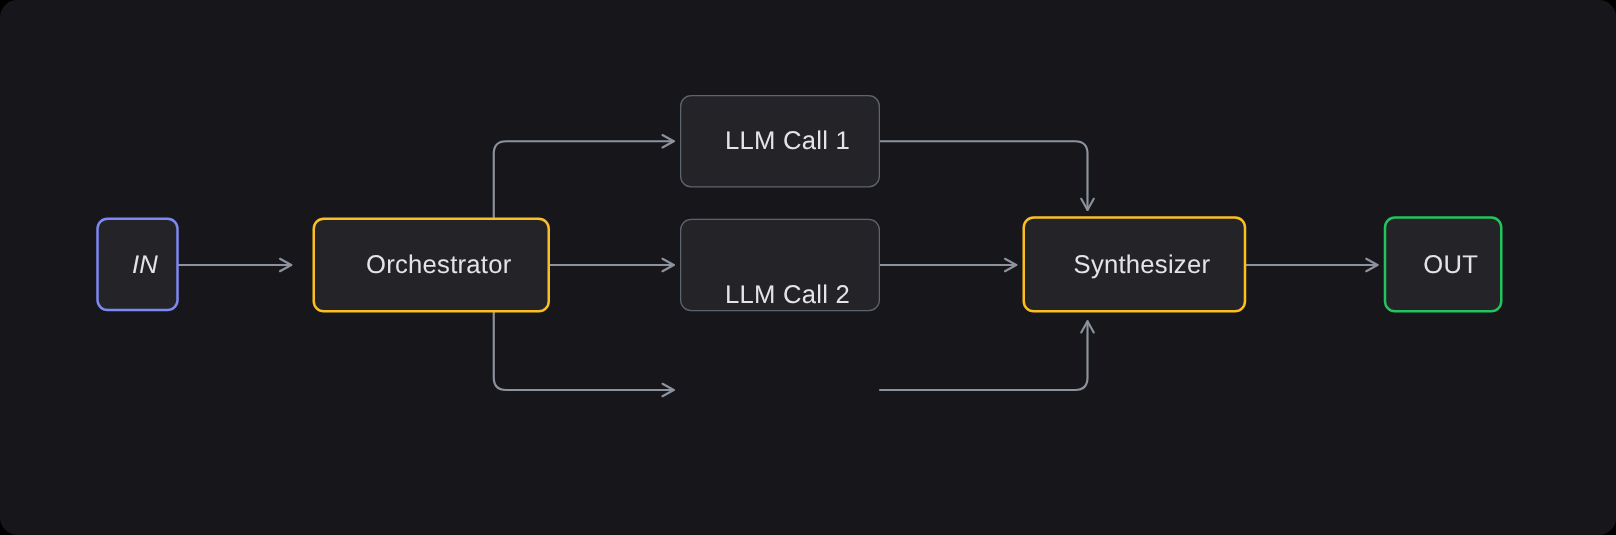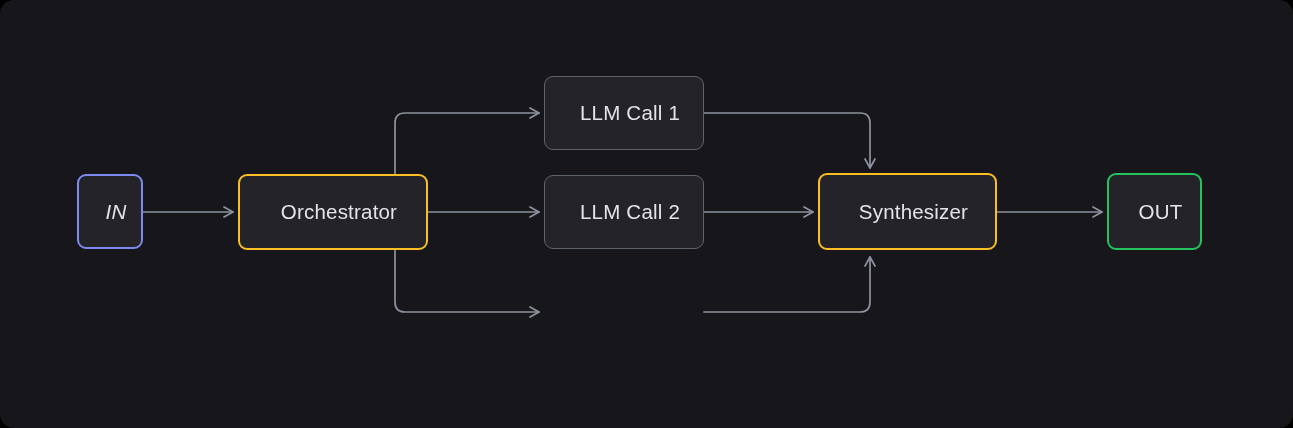--- a/index.html
+++ b/index.html
@@ -25,23 +25,23 @@
     border: 2px solid #5d6470;
     border-radius: 9px;
     color: #e4e4e8;
     font-size: 20.5px;
     letter-spacing: 0.2px;
     box-sizing: border-box;
     white-space: nowrap;
     padding-left: 12px;
   }
   .node-in          { left: 77px;   top: 174px; width: 66px;  height: 75px; border-color: #7d88f0; font-style: italic; }
-  .node-orchestrator{ left: 238px;  top: 174px; width: 190px; height: 76px; border-color: #fbbf24; }
+  .node-orchestrator{ left: 250px;  top: 174px; width: 190px; height: 76px; border-color: #fbbf24; }
   .node-llm1        { left: 544px;  top: 76px;  width: 160px; height: 74px; border-color: #5d6470; border-width: 1.5px; }
-  .node-llm2        { left: 544px;  top: 175px; width: 160px; height: 74px; border-color: #5d6470; border-width: 1.5px; }
+  .node-llm2        { left: 544px;  top: 175px; width: 160px; height: 74px; border-color: #5d6470; border-width: 1.5px; align-items: flex-end; }
   .node-llm3        { left: 544px;  top: 274px; width: 160px; height: 74px; border-color: #5d6470; border-width: 1.5px; }
   .node-synthesizer { left: 818px;  top: 173px; width: 179px; height: 77px; border-color: #fbbf24; }
   .node-out         { left: 1107px; top: 173px; width: 95px;  height: 77px; border-color: #23c35e; }
   .edges {
     position: absolute;
     left: 0; top: 0;
     width: 1293px;
     height: 428px;
     pointer-events: none;
   }

